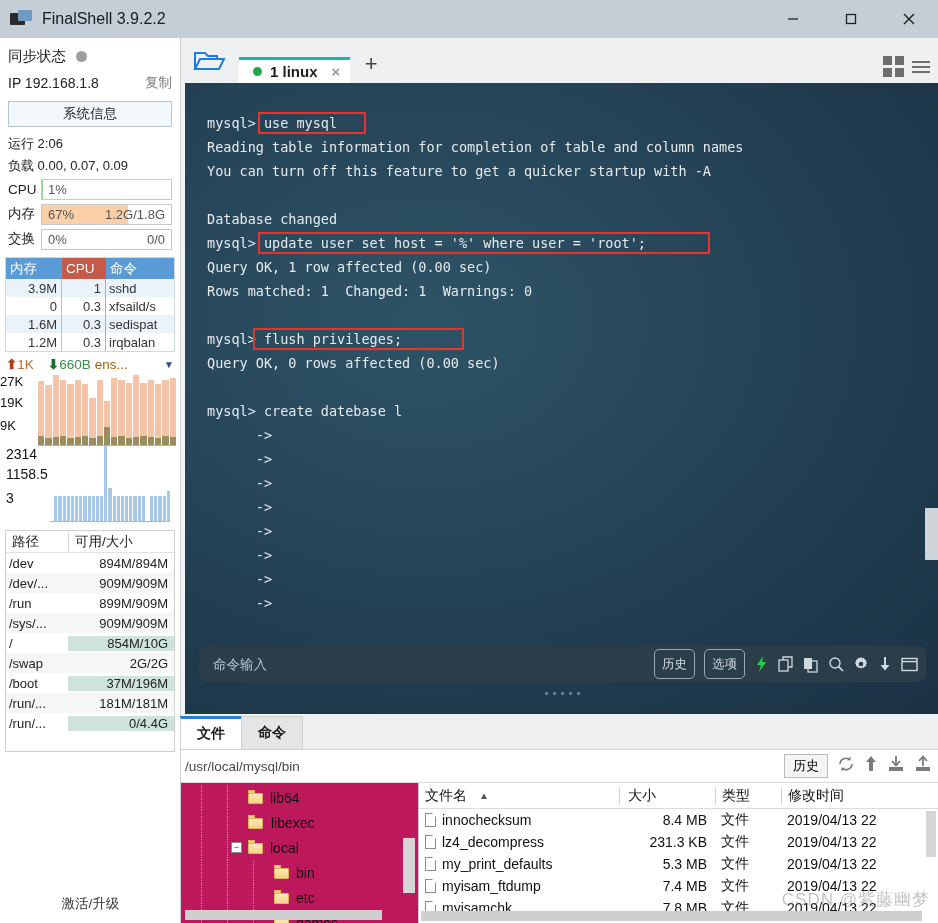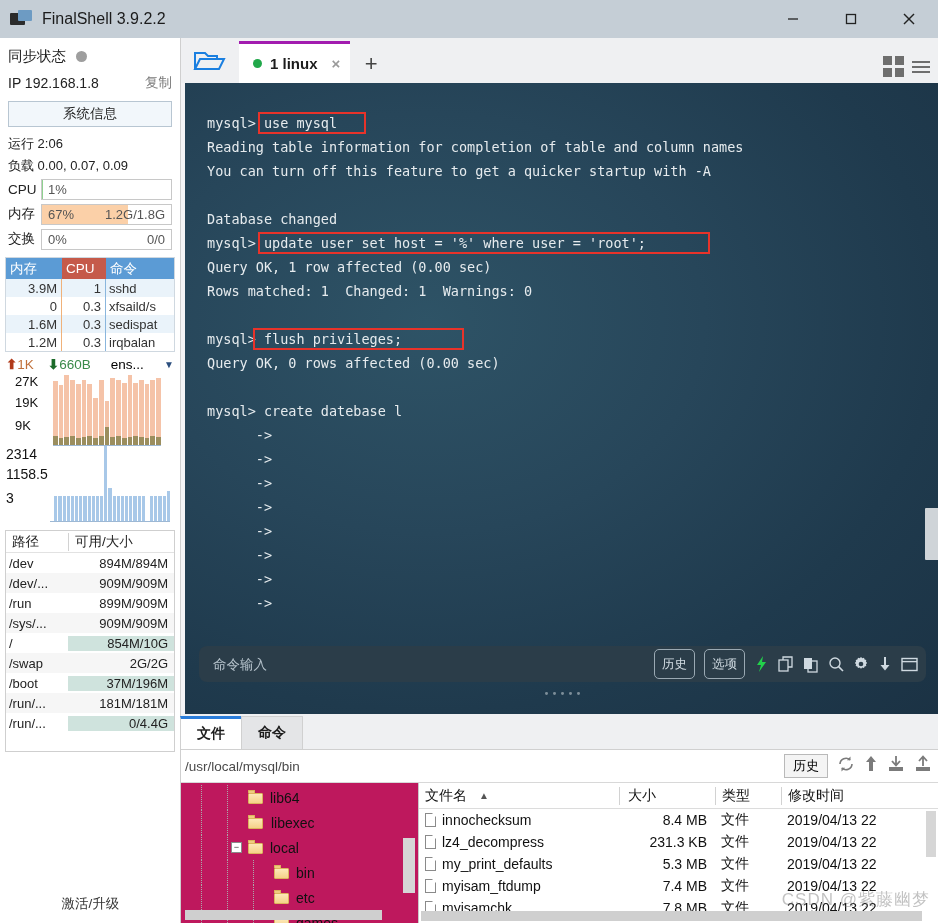--- a/index.html
+++ b/index.html
@@ -73,24 +73,24 @@
   .pt-c.mem { width: 56px; justify-content: flex-end; padding-right: 4px; border-right: 1px solid #f0b27a;}
   .pt-c.cpu { width: 44px; justify-content: flex-end; padding-right: 4px; border-right: 1px solid #8ab6dd;}
   .pt-c.cmd { flex: 1; padding-left: 3px; overflow: hidden; white-space: nowrap; }
 
   
   .net-head { display: flex; align-items: center; padding: 4px 6px 2px 6px; font-size: 13.5px; }
   .up-arrow { color: #b03a1a; font-weight: bold; }
   .up-val { color: #c0703a; margin-right: 14px;}
   .down-arrow { color: #1c6b2a; font-weight: bold; }
   .down-val { color: #3a8a4a; }
-  .iface { color: #000000; margin-left: 20px; }
+  .iface { color: #a16207; margin-left: 4px; }
   .caret { margin-left: auto; color: #2b4e7e; font-size: 10px; }
 
-  .graph { position: relative; margin: 0 15px; height: 72px; }
+  .graph { position: relative; margin: 0 0; height: 72px; }
   .graph .ylab { position: absolute; left: 0; font-size: 13px; color: #111; }
   .graph .plot {
     position: absolute; left: 38px; right: 4px; top: 0; bottom: 0;
     border-bottom: 1px solid #9db8d4;
     display: flex; align-items: flex-end; gap: 1px;
   }
   .bar-wrap { flex: 1; display: flex; flex-direction: column; justify-content: flex-end; height: 100%; }
   .bar-top { background: #f5c3a8; width: 100%; }
   .bar-bot { background: #9b8e5e; width: 100%; }
 
@@ -117,21 +117,21 @@
   .dk-v { flex: 1; text-align: right; padding-right: 6px; }
   .dk-v.hl { background: #cfe3dd; }
   .activate { position: absolute; bottom: 10px; left: 0; width: 181px; text-align: center; font-size: 13.5px; color: #333; cursor: pointer; }
 
   
   .right { position: absolute; left: 181px; top: 38px; width: 757px; height: 885px; background: #f4f4f6; }
 
   .tabbar { height: 45px; background: #eff0f2; display: flex; align-items: flex-end; position: relative; }
   .open-btn { width: 58px; height: 45px; display: flex; align-items: center; justify-content: center; cursor: pointer; }
   .tab {
-    height: 42px; background: #ffffff; border-top: 3px solid #a21caf;
+    height: 26px; background: #ffffff; border-top: 3px solid #14b8a6;
     display: flex; align-items: center; padding: 0 10px 0 14px; gap: 8px;
     font-size: 15px; font-weight: bold; color: #1d1d1d; cursor: pointer;
   }
   .tab-dot { width: 9px; height: 9px; border-radius: 50%; background: #21a84a; }
   .tab-close { color: #9a9a9a; font-size: 15px; margin-left: 6px; cursor: pointer; }
   .tab-plus { width: 42px; height: 38px; display: flex; align-items: center; justify-content: center; font-size: 22px; color: #444; cursor: pointer; }
   .tab-right { margin-left: auto; display: flex; align-items: center; gap: 8px; padding: 0 8px 6px 0; }
   .grid-ic { display: grid; grid-template-columns: 9px 9px; grid-template-rows: 9px 9px; gap: 3px; }
   .grid-ic i { background: #6e6e6e; display: block; }
   .burger i { display: block; width: 18px; height: 2px; background: #6e6e6e; margin: 3px 0; }

